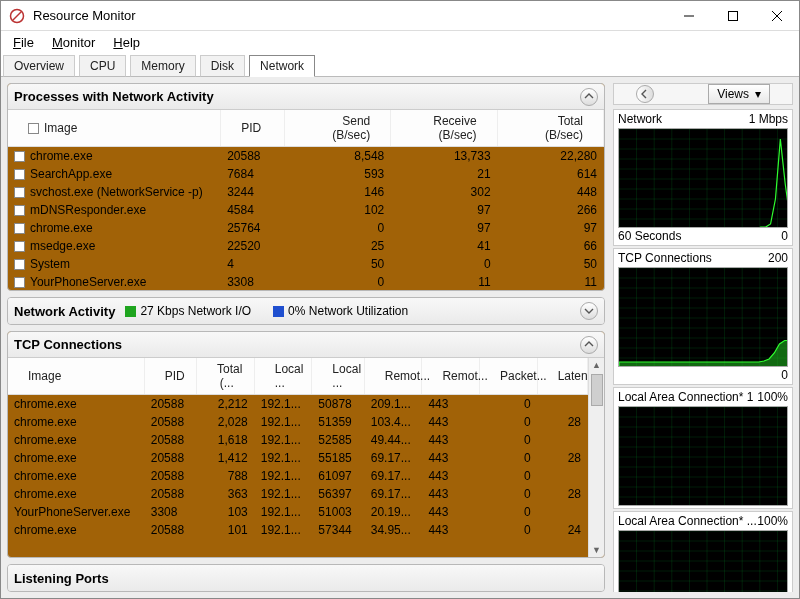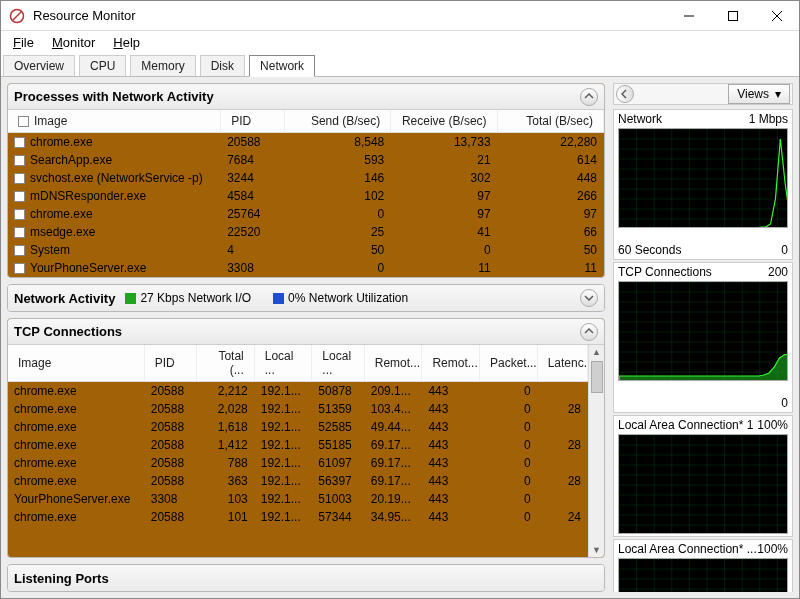--- a/index.html
+++ b/index.html
@@ -28,32 +28,32 @@
   .panel-hdr.collapsed { border-bottom:none; }
   .panel-hdr .ptitle { flex:0 0 auto; }
   .panel-hdr .pfill { flex:1; }
   .chev { width:18px; height:18px; border:1px solid #aaa; border-radius:50%; background:linear-gradient(#fff,#ddd); display:flex; align-items:center; justify-content:center; font-size:10px; color:#444; }
   .legend-sq { width:11px; height:11px; display:inline-block; vertical-align:middle; margin-right:4px; }
   .legend-green { background:#1fa51f; }
   .legend-blue { background:#1f4fcf; }
   .panel-metrics { font-weight:normal; font-size:12px; display:flex; align-items:center; gap:22px; }
   
   .tbl { width:100%; border-collapse:collapse; table-layout:fixed; font-size:12px; }
-  .tbl th { text-align:left; font-weight:normal; color:#222; padding:4px 10px; border-bottom:1px solid #ddd; background:#fdfdfd; height:22px; border-right:1px solid #eee;}
+  .tbl th { text-align:left; font-weight:normal; color:#222; padding:4px 20px; border-bottom:1px solid #ddd; background:#fdfdfd; height:22px; border-right:1px solid #eee;}
   .tbl th.r, .tbl td.r { text-align:right; }
   .tbl td { padding:2px 6px; height:18px; border-right:1px solid transparent; white-space:nowrap; overflow:hidden; text-overflow:ellipsis; }
   .imgchk { width:11px; height:11px; border:1px solid #888; display:inline-block; margin-right:5px; vertical-align:middle; background:#fff; }
   .tblwrap { overflow:auto; flex:1; }
   
-  .rightbar { background:#f6f6f6; border:1px solid #ccc; height:24px; display:flex; align-items:center; padding:0 2px; gap:4px; }
+  .rightbar { background:#f6f6f6; border:1px solid #ccc; height:24px; display:flex; align-items:center; padding:0 22px; gap:4px; }
   .rightbar .views { border:1px solid #aaa; background:linear-gradient(#fff,#e8e8e8); padding:2px 8px; font-size:12px; margin-left:auto; display:flex; align-items:center; gap:6px; }
   .chartblock { background:#fff; border:1px solid #ccc; padding:2px 4px 2px 4px; }
   .chart-hdr { display:flex; justify-content:space-between; font-size:12px; margin-bottom:2px; }
   .chart-area { height:100px; background:#000; position:relative; overflow:hidden; border:1px solid #aaa; }
-  .chart-ftr { display:flex; justify-content:space-between; font-size:12px; margin-top:15px; }
+  .chart-ftr { display:flex; justify-content:space-between; font-size:12px; margin-top:1px; }
   
   .fake-scroll { width:16px; background:#efefef; border-left:1px solid #ddd; display:flex; flex-direction:column; align-items:center; justify-content:flex-start; }
   .fake-scroll .arrow { width:14px; height:14px; display:flex; align-items:center; justify-content:center; font-size:9px; color:#666; }
   .fake-scroll .thumb { width:12px; height:32px; background:#cfcfcf; border:1px solid #aaa; margin-top:2px;}
   .rowflex { display:flex; flex:1; overflow:hidden; }
 </style>
 </head>
 <body>
 
 <div class="window">

